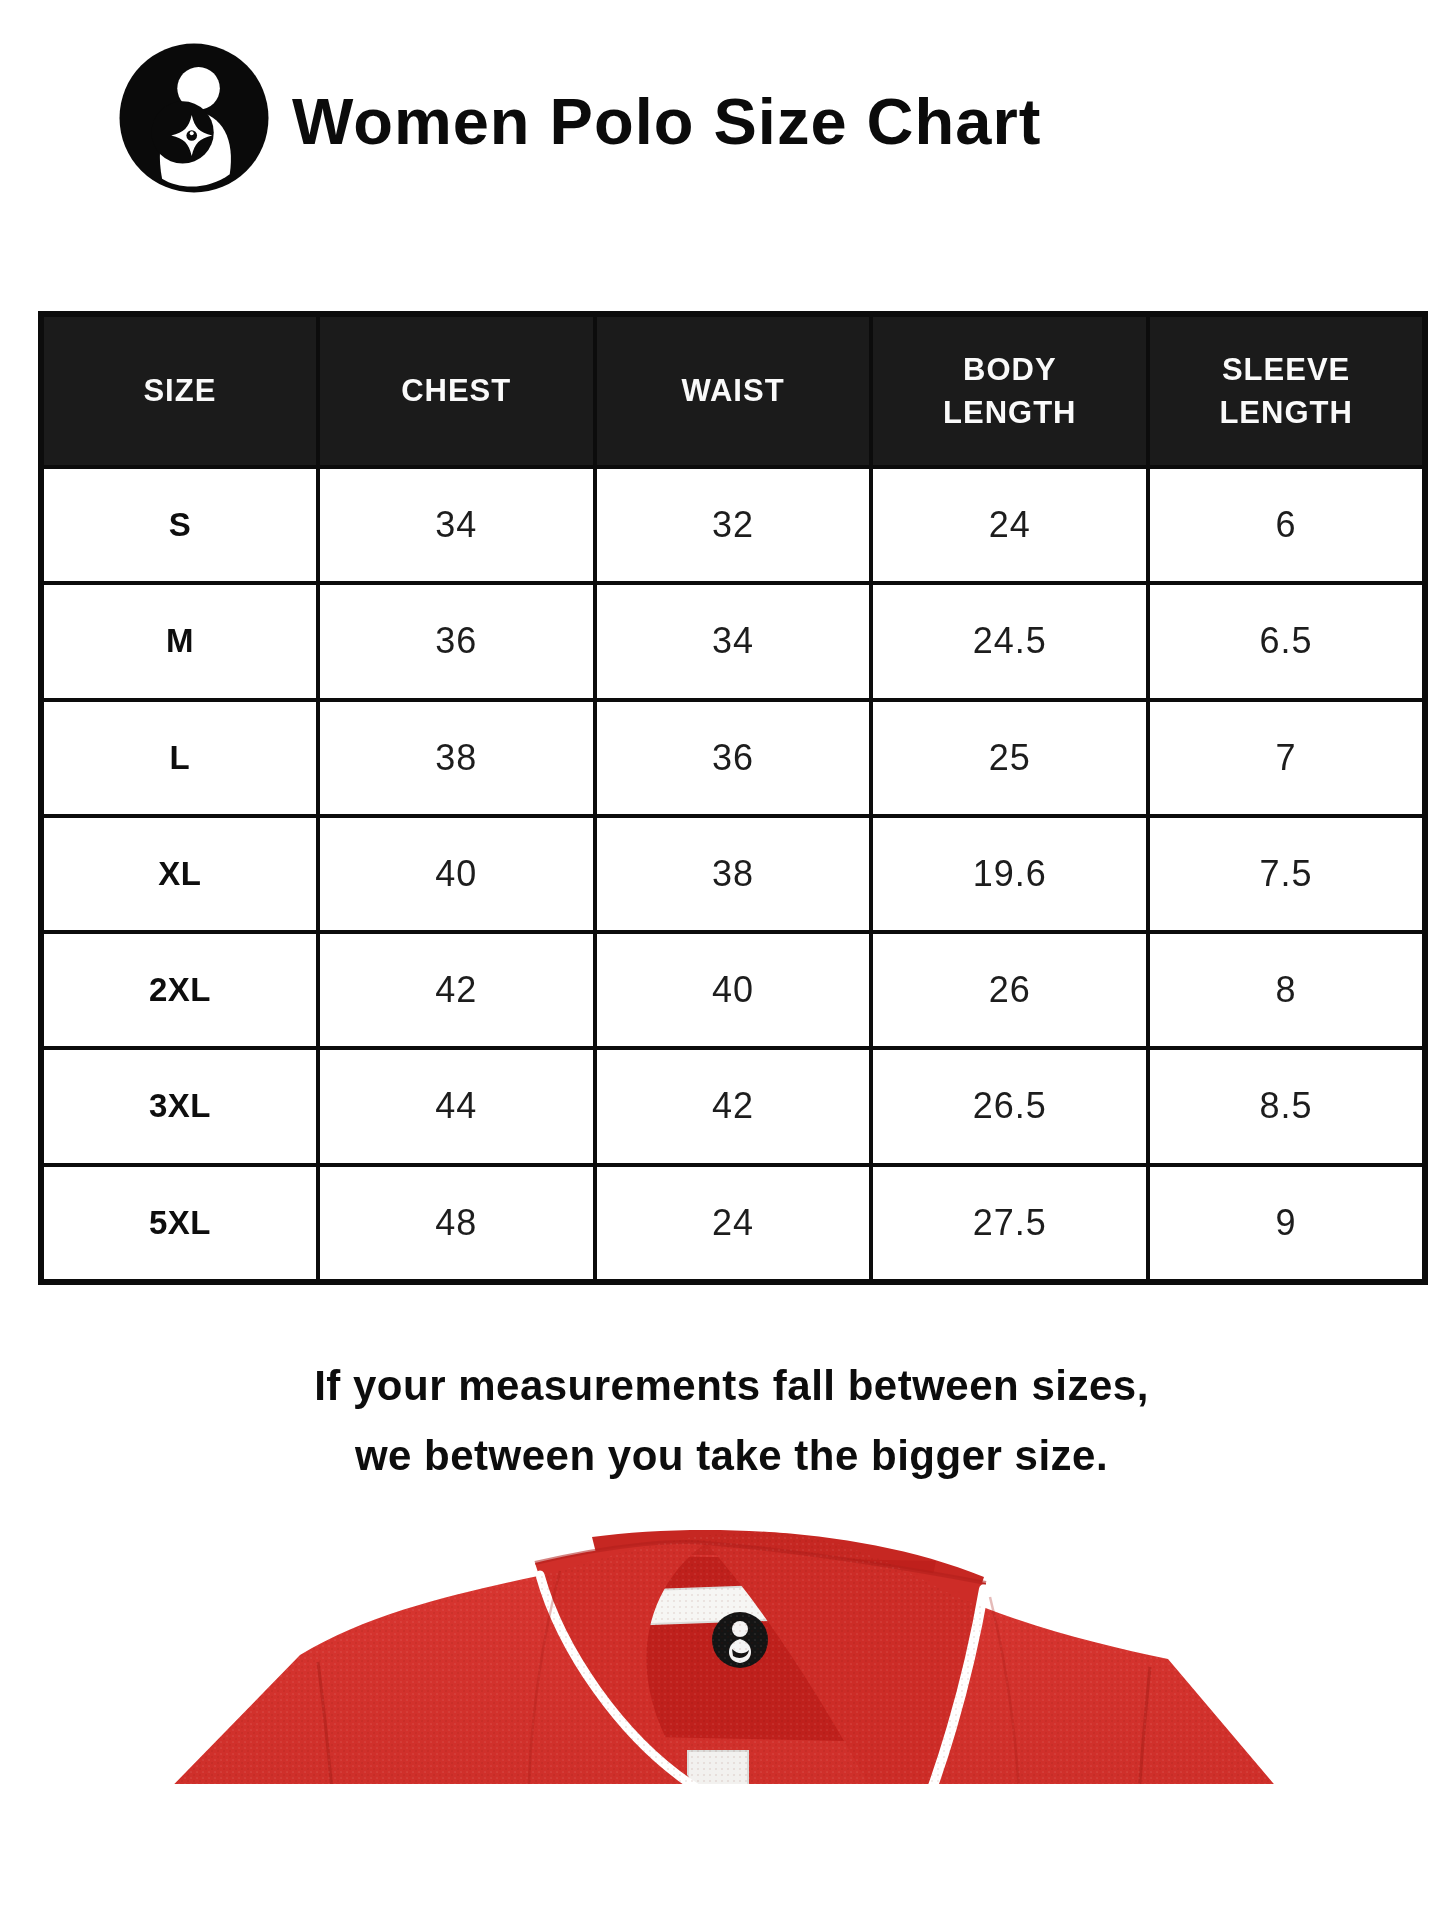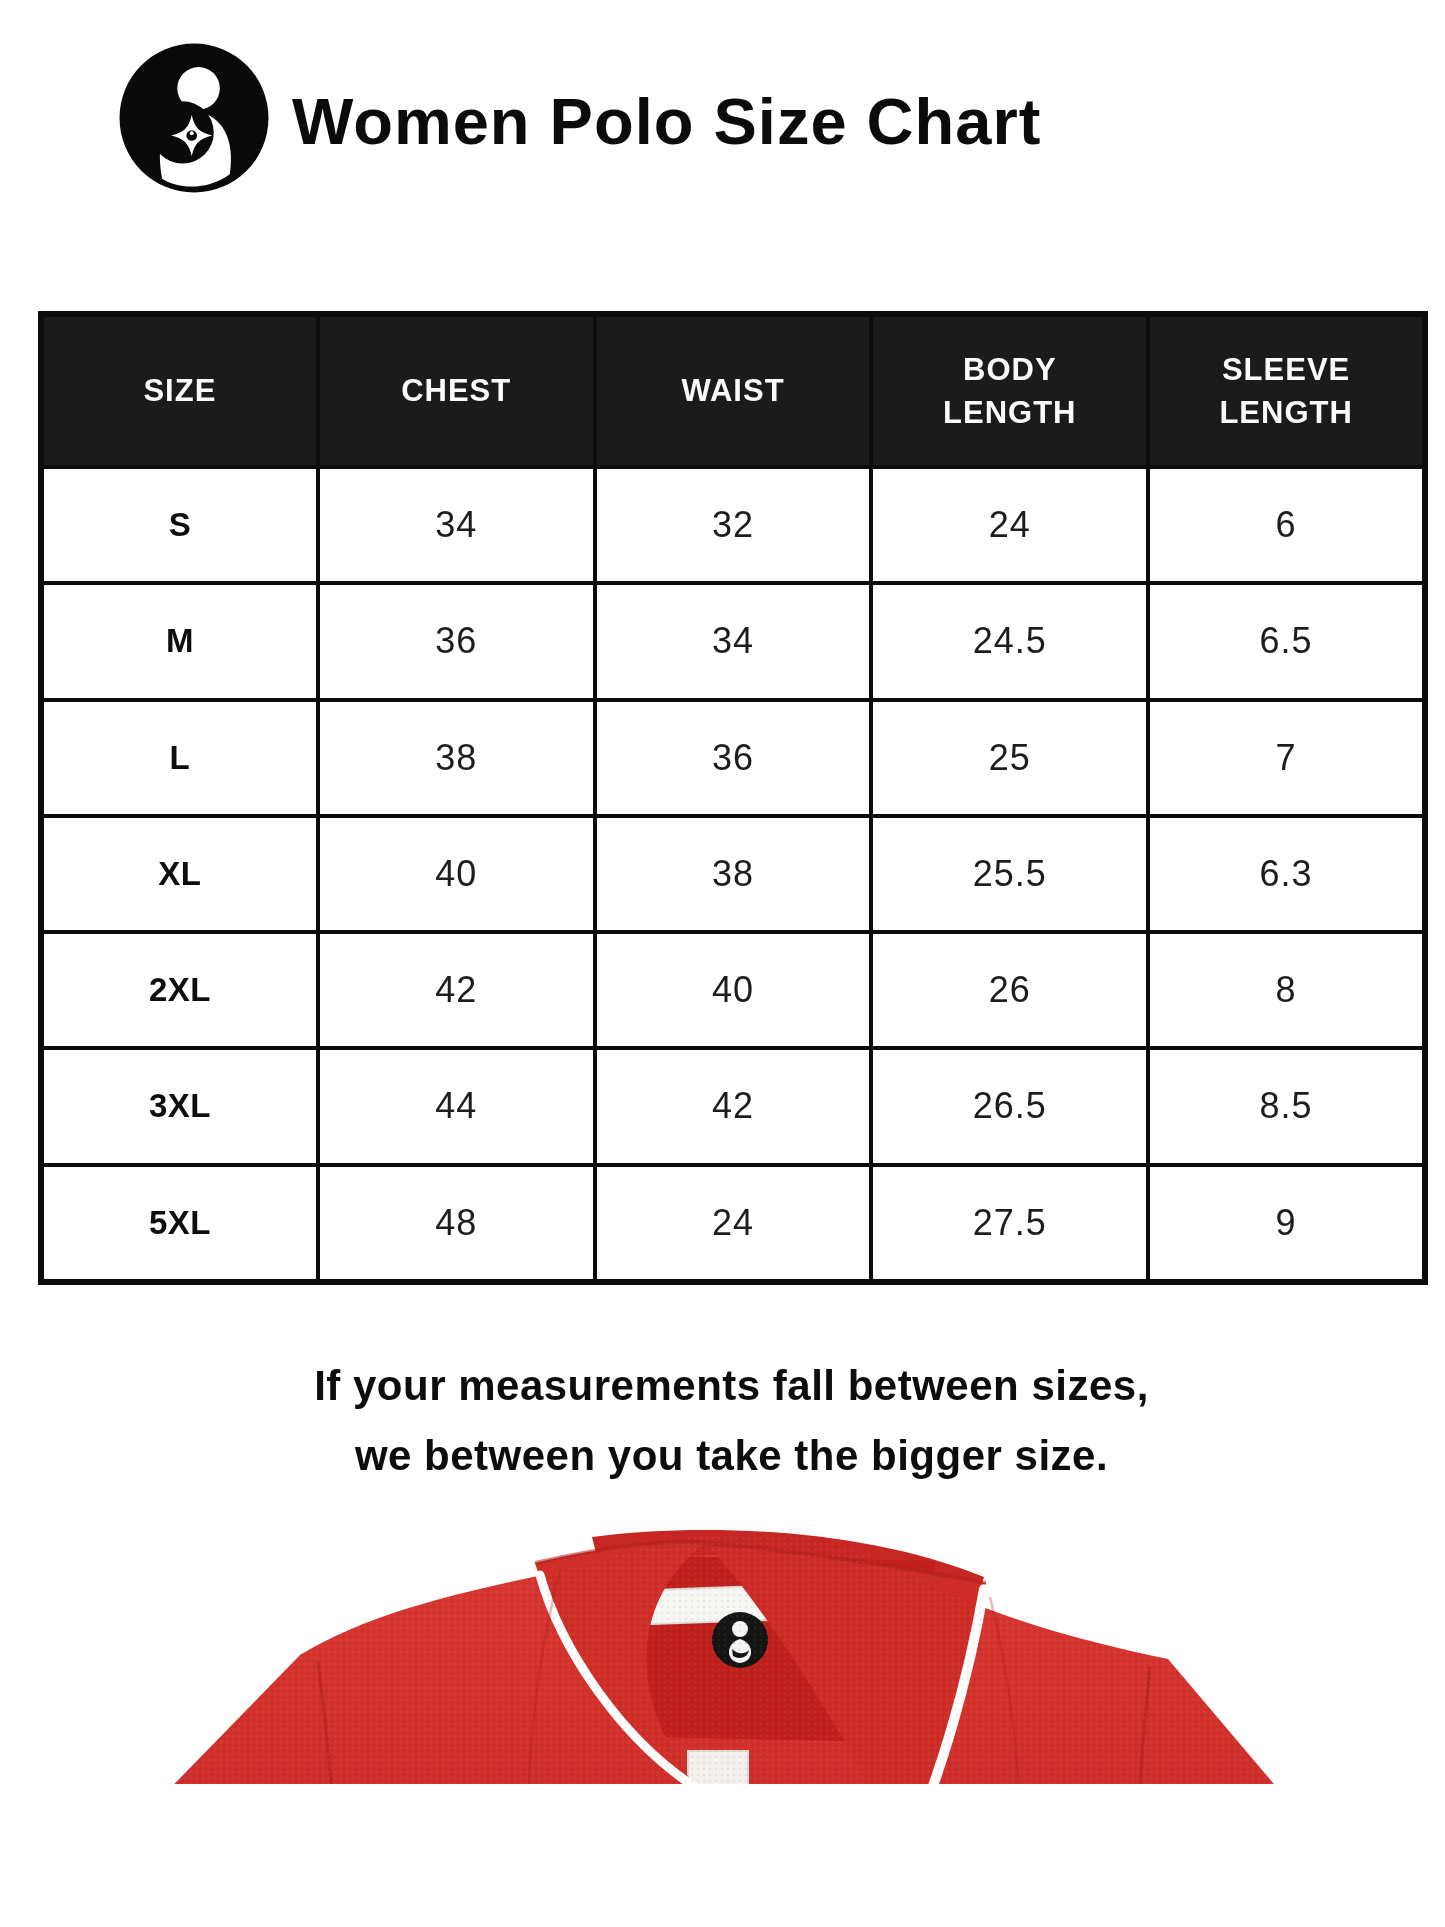--- a/index.html
+++ b/index.html
@@ -95,22 +95,22 @@
         <td class="size-cell">L</td>
         <td>38</td>
         <td>36</td>
         <td>25</td>
         <td>7</td>
       </tr>
       <tr>
         <td class="size-cell">XL</td>
         <td>40</td>
         <td>38</td>
-        <td>25.5</td>
-        <td>6.3</td>
+        <td>19.6</td>
+        <td>7.5</td>
       </tr>
       <tr>
         <td class="size-cell">2XL</td>
         <td>42</td>
         <td>40</td>
         <td>26</td>
         <td>8</td>
       </tr>
       <tr>
         <td class="size-cell">3XL</td>

